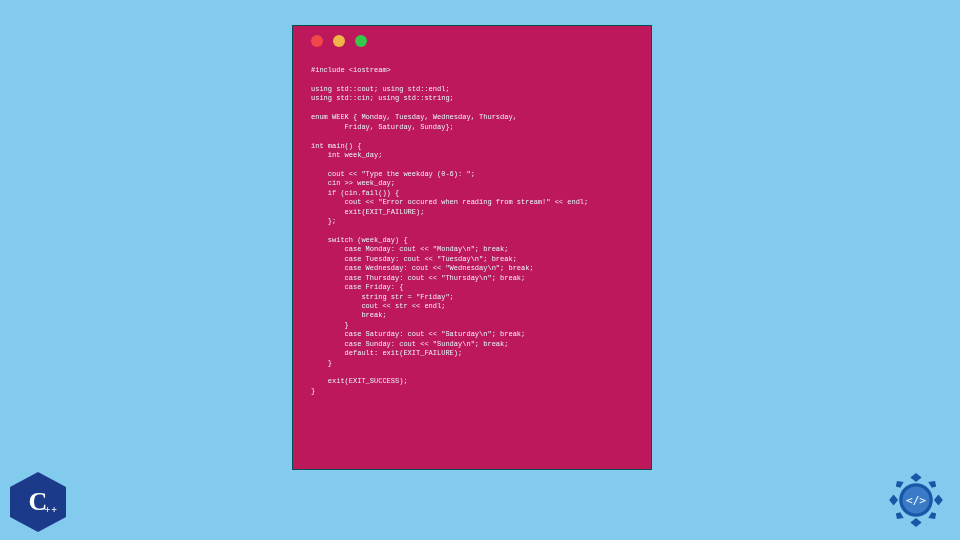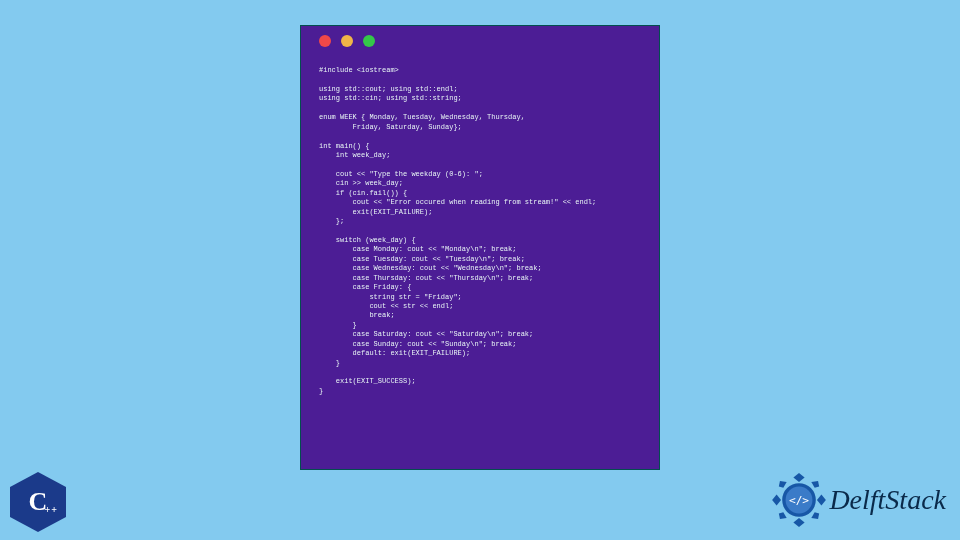--- a/index.html
+++ b/index.html
@@ -6,25 +6,25 @@
   body {
     width: 960px;
     height: 540px;
     background: #83caef;
     position: relative;
     font-family: Arial, sans-serif;
     overflow: hidden;
   }
   .code-window {
     position: absolute;
-    left: 300px;
+    left: 292px;
     top: 25px;
     width: 360px;
     height: 445px;
-    background: #4c1d95;
+    background: #be185d;
     border: 1px solid #034e4f;
   }
   .titlebar {
     height: 30px;
     display: flex;
     align-items: center;
     padding-left: 18px;
     gap: 10px;
   }
   .dot { width: 12px; height: 12px; border-radius: 50%; }
@@ -144,14 +144,13 @@
         <polygon points="16,16 28,18 22,28 14,26"></polygon>
         <polygon points="84,16 72,18 78,28 86,26"></polygon>
         <polygon points="16,84 28,82 22,72 14,74"></polygon>
         <polygon points="84,84 72,82 78,72 86,74"></polygon>
       </g>
       <circle cx="50" cy="50" r="30" fill="#1757a6"></circle>
       <circle cx="50" cy="50" r="24" fill="#3a7bc8"></circle>
       <text x="50" y="58" text-anchor="middle" font-size="20" fill="#fff" font-family="monospace">&lt;/&gt;</text>
     </svg>
   </div>
-  <span class="delft-text">DelftStack</span>
 </div>
 
 </body></html>

